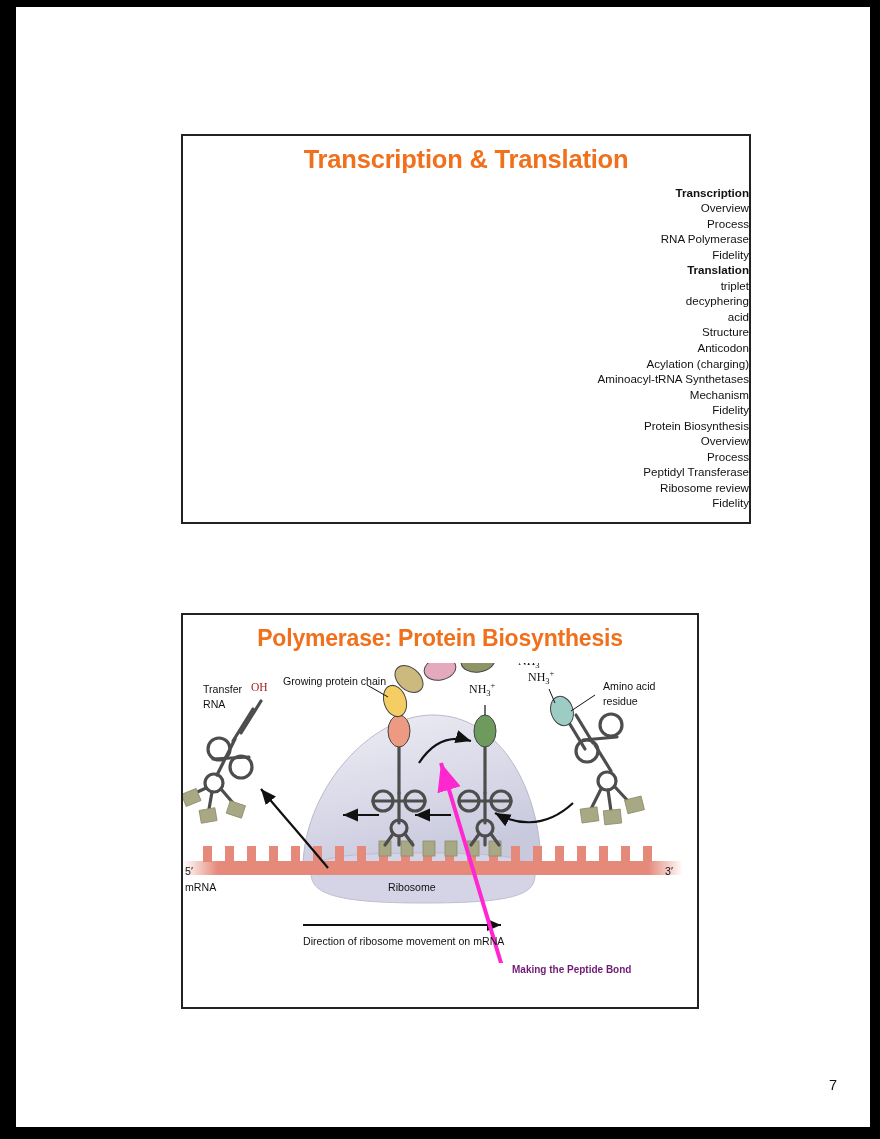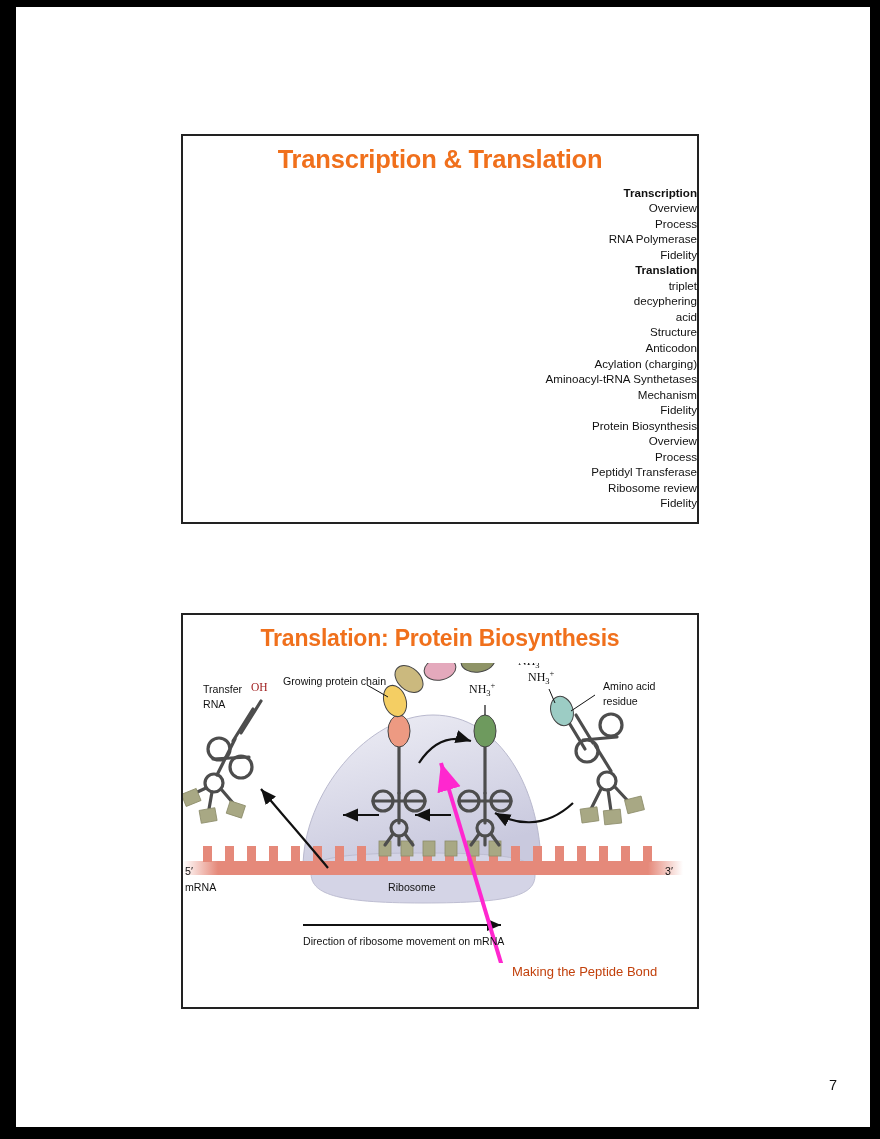--- a/index.html
+++ b/index.html
@@ -4,21 +4,21 @@
 <style>
   html,body{margin:0;padding:0;background:#000;}
   body{width:880px;height:1139px;position:relative;overflow:hidden;
        font-family:"Liberation Sans","DejaVu Sans",sans-serif;}
 
   
   #page{position:absolute;left:16px;top:7px;width:854px;height:1120px;background:#fff;}
 
   
   .slide{position:absolute;background:#fff;border:2px solid #222;box-sizing:border-box;}
-  #slide1{left:165px;top:127px;width:518px;height:390px;}
+  #slide1{left:165px;top:127px;width:570px;height:390px;}
   #slide2{left:165px;top:606px;width:518px;height:396px;}
 
   .slide-title{
       text-align:center;color:#F0701C;font-weight:bold;
       font-size:25.5px;letter-spacing:-0.2px;line-height:1;
       margin-top:11px;
   }
   #slide2 .slide-title{font-size:23px;margin-top:12px;}
 
   
@@ -28,21 +28,21 @@
   .lv2{margin-left:31px;}
   .lv3{margin-left:55px;}
   .lv4{margin-left:79px;}
   ul{margin:0;padding:0;text-align:right;}
 
   
   #fig{position:absolute;left:0;top:48px;width:514px;height:300px;}
   #fig svg{display:block;}
 
   
-  .annot{position:absolute;color:#c2410c;font-size:13px;white-space:nowrap;}
+  .annot{position:absolute;color:#701a75;font-size:10px;white-space:nowrap;font-weight:bold;}
   #pep-label{left:329px;top:349px;}
 
   
   #pagenum{position:absolute;right:33px;bottom:34px;font-size:14.5px;color:#111;}
 </style>
 </head>
 <body>
 
 <div id="page">
 
@@ -67,21 +67,21 @@
         <li class="lv2">Protein Biosynthesis</li>
         <li class="lv3">Overview</li>
         <li class="lv3">Process</li>
         <li class="lv3">Peptidyl Transferase</li>
         <li class="lv3">Ribosome review</li>
         <li class="lv3">Fidelity</li>
       </ul>
   </div>
 
   <div class="slide" id="slide2">
-    <div class="slide-title">Translation:  Protein Biosynthesis</div>
+    <div class="slide-title">Polymerase:  Protein Biosynthesis</div>
 
     <div id="fig">
       <svg width="514" height="300" viewBox="0 0 514 300" xmlns="http://www.w3.org/2000/svg">
         <defs>
           <linearGradient id="ribgrad" x1="0" y1="0" x2="0.4" y2="1">
             <stop offset="0%" stop-color="#EFEFF6"></stop>
             <stop offset="100%" stop-color="#C9C9DE"></stop>
           </linearGradient>
           <linearGradient id="mrnafade" x1="0" y1="0" x2="1" y2="0">
             <stop offset="0%" stop-color="#E5897A" stop-opacity="0"></stop>

